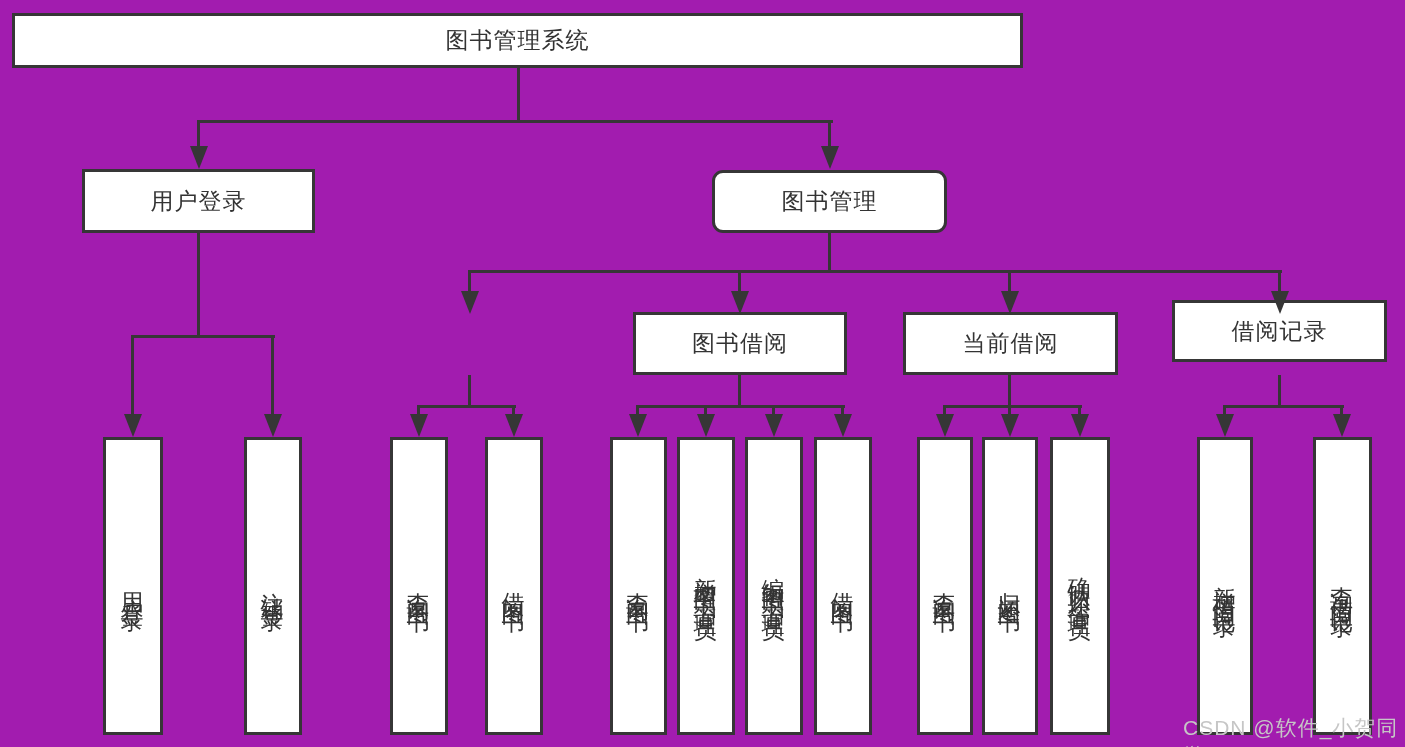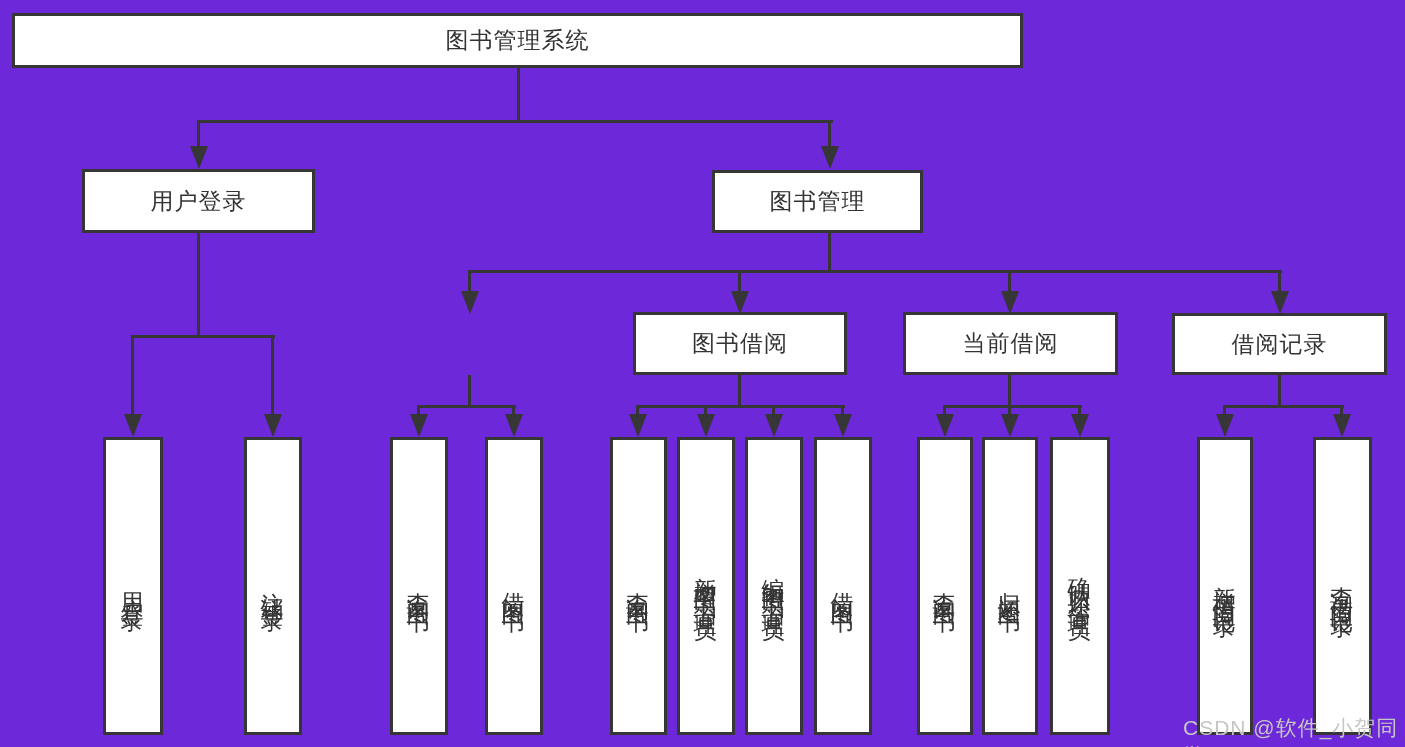--- a/index.html
+++ b/index.html
@@ -1,20 +1,20 @@
 <!DOCTYPE html>
 <html><head>
 <meta charset="utf-8">
 <style>
   html, body { margin: 0; padding: 0; background: #ffffff; }
   #stage {
     position: relative;
     width: 1405px;
     height: 747px;
-    background: #6d28d9;
+    background: #a21caf;
     font-family: "Liberation Sans", "DejaVu Sans", sans-serif;
     overflow: hidden;
   }
   .node {
     position: absolute;
     box-sizing: border-box;
     border: 3px solid #363636;
     background: #ffffff;
     display: flex;
     align-items: center;
@@ -49,25 +49,25 @@
   }
 </style>
 </head>
 <body>
 
 <div id="stage">
 
   <div class="node" style="left:12px; top:13px; width:1011px; height:55px;">图书管理系统</div>
 
   <div class="node" style="left:82px; top:169px; width:233px; height:64px;">用户登录</div>
-  <div class="node" style="left:712px; top:170px; width:211px; height:63px;">图书管理</div>
+  <div class="node" style="left:712px; top:170px; width:235px; height:63px;border-radius:11px;">图书管理</div>
 
   <div class="node" style="left:903px; top:312px; width:215px; height:63px;">当前借阅</div>
   <div class="node" style="left:633px; top:312px; width:214px; height:63px;">图书借阅</div>
-  <div class="node" style="left:1172px; top:313px; width:215px; height:62px;">借阅记录</div>
+  <div class="node" style="left:1172px; top:300px; width:215px; height:62px;">借阅记录</div>
 
   <div class="node vert" style="left:103px; top:437px; width:60px; height:298px;">用户登录</div>
   <div class="node vert" style="left:244px; top:437px; width:58px; height:298px;">注销登录</div>
 
   <div class="node vert" style="left:390px; top:437px; width:58px; height:298px;">查询图书</div>
   <div class="node vert" style="left:485px; top:437px; width:58px; height:298px;">借阅图书</div>
 
   <div class="node vert" style="left:610px; top:437px; width:57px; height:298px;">查询图书</div>
   <div class="node vert" style="left:677px; top:437px; width:58px; height:298px;">新增图书（管理员）</div>
   <div class="node vert" style="left:745px; top:437px; width:58px; height:298px;">编辑图书（管理员）</div>

